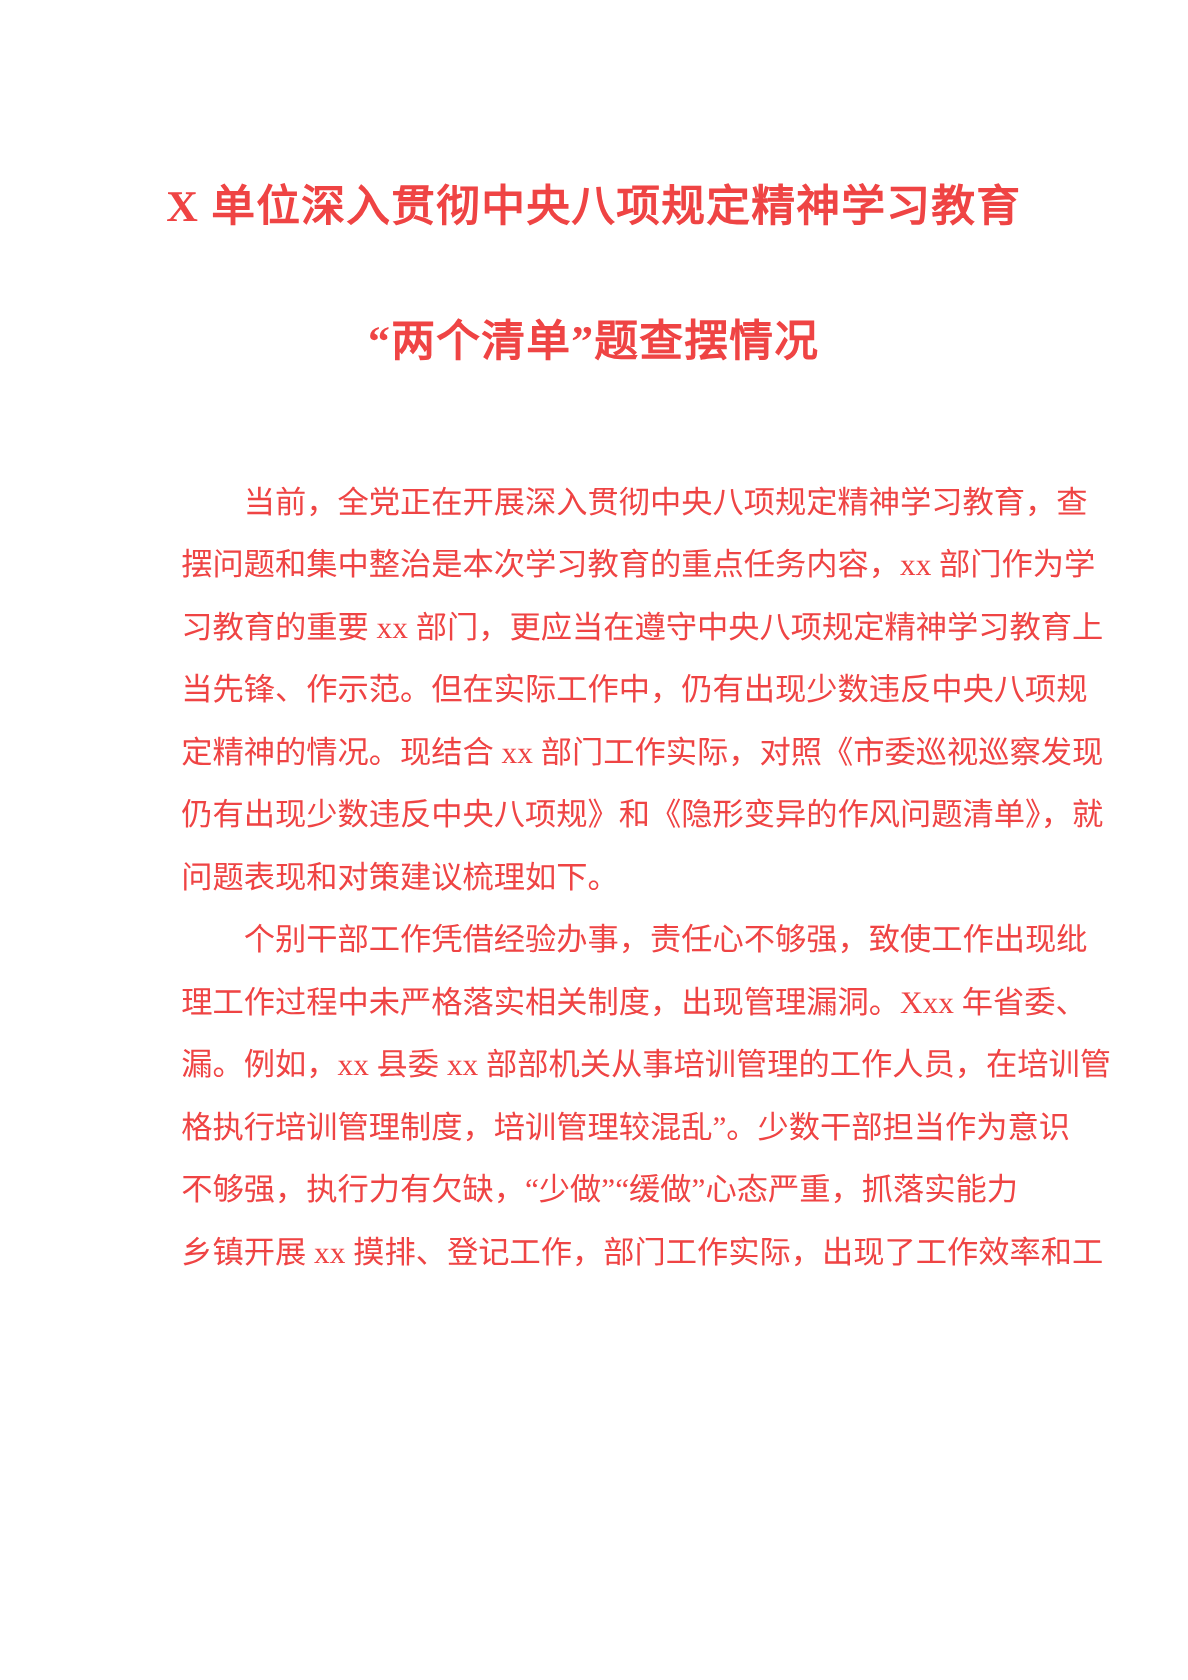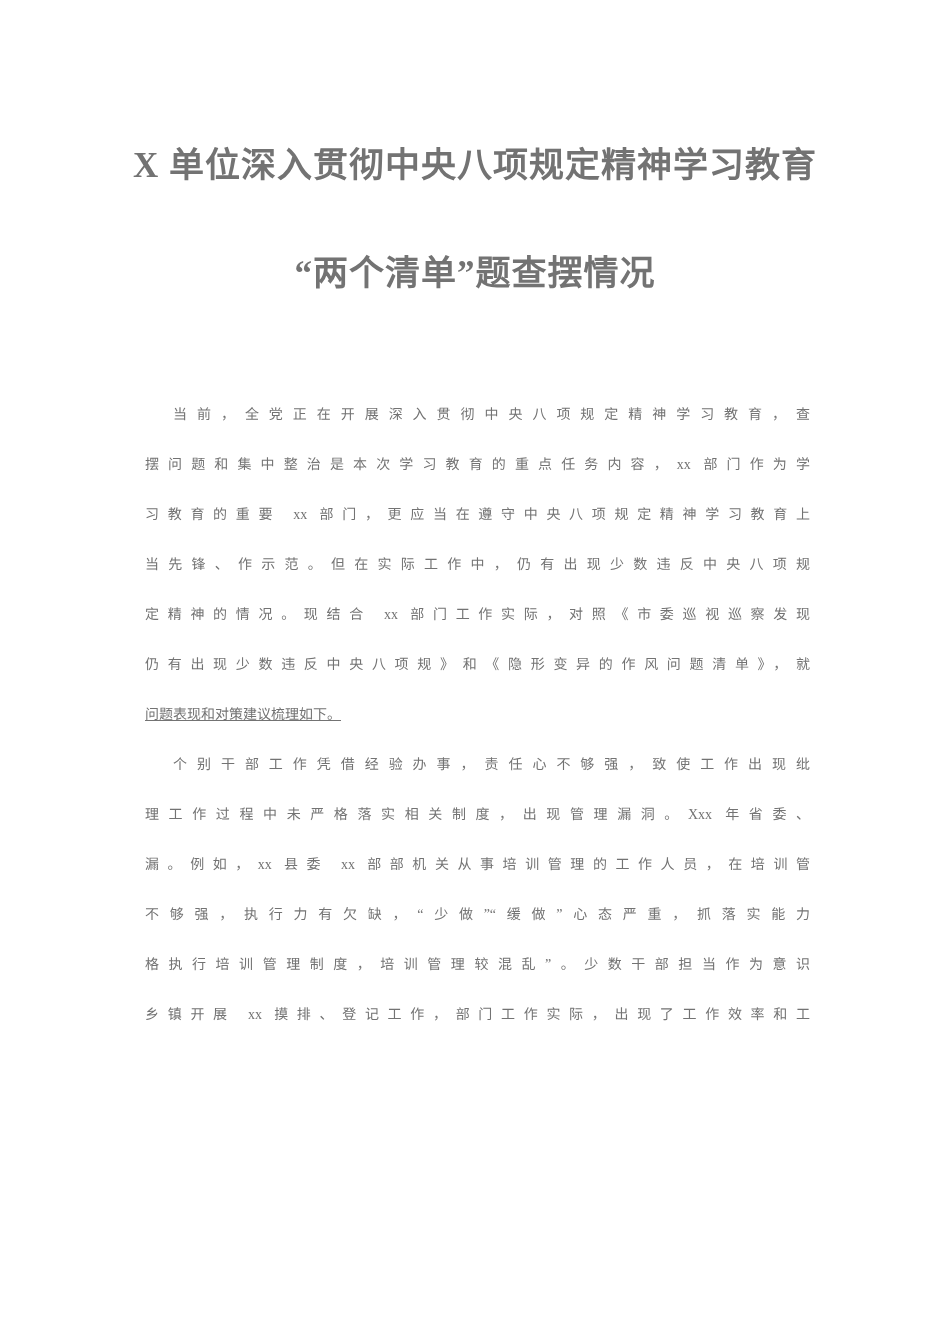--- a/index.html
+++ b/index.html
@@ -6,55 +6,54 @@
     margin: 0;
     padding: 0;
     background: #ffffff;
   }
   .page {
     position: relative;
     width: 950px;
     height: 1344px;
     margin: 0 auto;
     background: #ffffff;
-    color: #737373;
+    color: #ef4444;
     font-family: "Liberation Serif", serif;
     overflow: hidden;
   }
   .title-block {
     position: absolute;
     top: 145px;
     left: 70px;
     right: 70px;
     text-align: center;
     font-weight: bold;
     font-size: 35px;
     line-height: 42px;
     letter-spacing: 1px;
   }
   .title-line-2 {
     margin-top: 66px;
   }
   .body-block {
     position: absolute;
-    top: 390px;
+    top: 378px;
     left: 145px;
     width: 665px;
-    font-size: 14px;
+    font-size: 25px;
     line-height: 50px;
   }
   .bline {
     text-align: justify;
     text-align-last: justify;
     white-space: nowrap;
   }
   .bline.left {
     text-align: left;
     text-align-last: left;
-    text-decoration: underline;
   }
   .bline.indent {
     text-indent: 2em;
   }
 </style>
 </head>
 <body>
 
 <div class="page">
 
@@ -67,18 +66,18 @@
     <div class="bline indent">当前，全党正在开展深入贯彻中央八项规定精神学习教育，查</div>
     <div class="bline">摆问题和集中整治是本次学习教育的重点任务内容，xx 部门作为学</div>
     <div class="bline">习教育的重要 xx 部门，更应当在遵守中央八项规定精神学习教育上</div>
     <div class="bline">当先锋、作示范。但在实际工作中，仍有出现少数违反中央八项规</div>
     <div class="bline">定精神的情况。现结合 xx 部门工作实际，对照《市委巡视巡察发现</div>
     <div class="bline">仍有出现少数违反中央八项规》和《隐形变异的作风问题清单》，就</div>
     <div class="bline left">问题表现和对策建议梳理如下。</div>
     <div class="bline indent">个别干部工作凭借经验办事，责任心不够强，致使工作出现纰</div>
     <div class="bline">理工作过程中未严格落实相关制度，出现管理漏洞。Xxx 年省委、</div>
     <div class="bline">漏。例如，xx 县委 xx 部部机关从事培训管理的工作人员，在培训管</div>
+    <div class="bline">格执行培训管理制度，培训管理较混乱”。少数干部担当作为意识</div>
     <div class="bline">不够强，执行力有欠缺，“少做”“缓做”心态严重，抓落实能力</div>
-    <div class="bline">格执行培训管理制度，培训管理较混乱”。少数干部担当作为意识</div>
     <div class="bline">乡镇开展 xx 摸排、登记工作，部门工作实际，出现了工作效率和工</div>
   </div>
 
 </div>
 
 </body></html>

